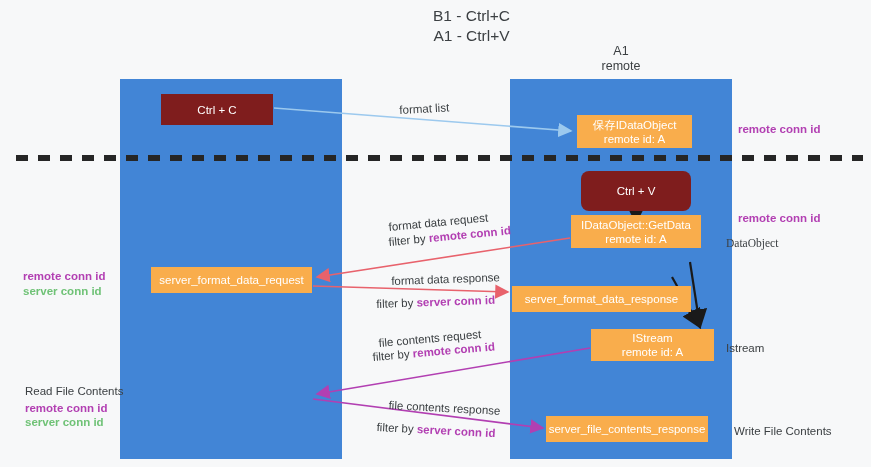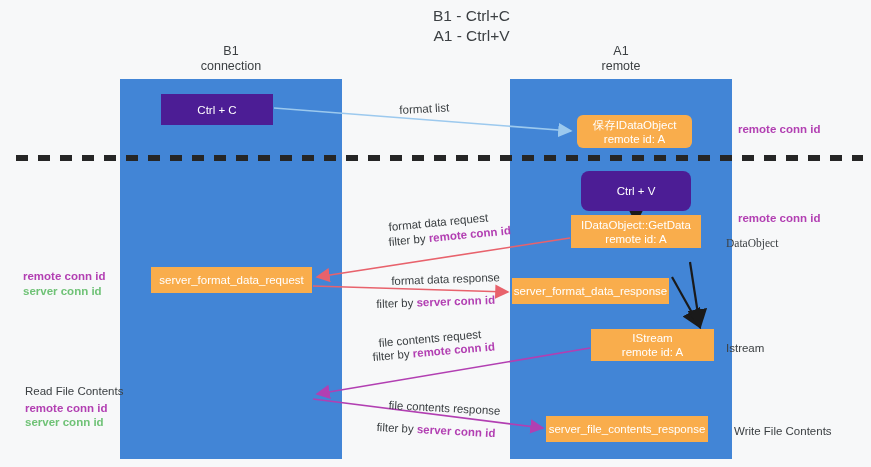--- a/index.html
+++ b/index.html
@@ -34,29 +34,29 @@
     left:16px;top:155px;width:847px;height:6px;
     background-image:linear-gradient(to right,#262626 0 12px,transparent 12px 22px);
     background-size:22px 6px;background-repeat:repeat-x;
   }
   
   .node{
     box-sizing:border-box;
     display:flex;flex-direction:column;align-items:center;justify-content:center;
     color:#ffffff;font-size:11.5px;line-height:14px;text-align:center;
   }
-  .node.green{background:#4c1d95;}
+  .node.green{background:#7f1d1d;}
   .node.orange{background:#f9ad4c;}
   .node .l2{display:block;}
   #n-ctrlc{left:161px;top:94px;width:112px;height:31px;}
-  #n-save{left:577px;top:115px;width:115px;height:33px;border-radius:6px;}
+  #n-save{left:577px;top:115px;width:115px;height:33px;}
   #n-ctrlv{left:581px;top:171px;width:110px;height:40px;border-radius:8px;}
   #n-getdata{left:571px;top:215px;width:130px;height:33px;}
   #n-fmtreq{left:151px;top:267px;width:161px;height:26px;}
-  #n-fmtresp{left:512px;top:278px;width:157px;height:26px;}
+  #n-fmtresp{left:512px;top:286px;width:179px;height:26px;}
   #n-istream{left:591px;top:329px;width:123px;height:32px;}
   #n-filereq{left:151px;top:383px;width:161px;height:26px;}
   #n-fileresp{left:546px;top:416px;width:162px;height:26px;}
   
   .side{font-size:11.5px;line-height:15px;}
   .side.purple{color:#b23fb2;font-weight:bold;}
   .side.green{color:#6fc276;font-weight:bold;}
   .side.plain{color:#3c4043;}
   #lbl-r1{left:738px;top:122px;}
   #lbl-r2{left:738px;top:211px;}
@@ -125,22 +125,20 @@
     <line x1="590" y1="348" x2="317" y2="394" stroke="#b23fb2" stroke-width="1.6" marker-end="url(#ah-mag)"></line>
 
     <line x1="313" y1="399" x2="543" y2="428" stroke="#b23fb2" stroke-width="1.6" marker-end="url(#ah-mag)"></line>
   </svg>
 
   <div class="abs" id="divider"></div>
 
   <div class="abs" id="title">B1 - Ctrl+C
 A1 - Ctrl+V</div>
 
-  <div class="abs col-head" id="head-b1">B1
-connection</div>
   <div class="abs col-head" id="head-a1">A1
 remote</div>
 
   <div class="abs node green" id="n-ctrlc">
     <span>Ctrl + C</span>
   </div>
 
   <div class="abs node orange" id="n-save">
     <span>保存IDataObject</span>
     <span class="l2">remote id: A</span>

